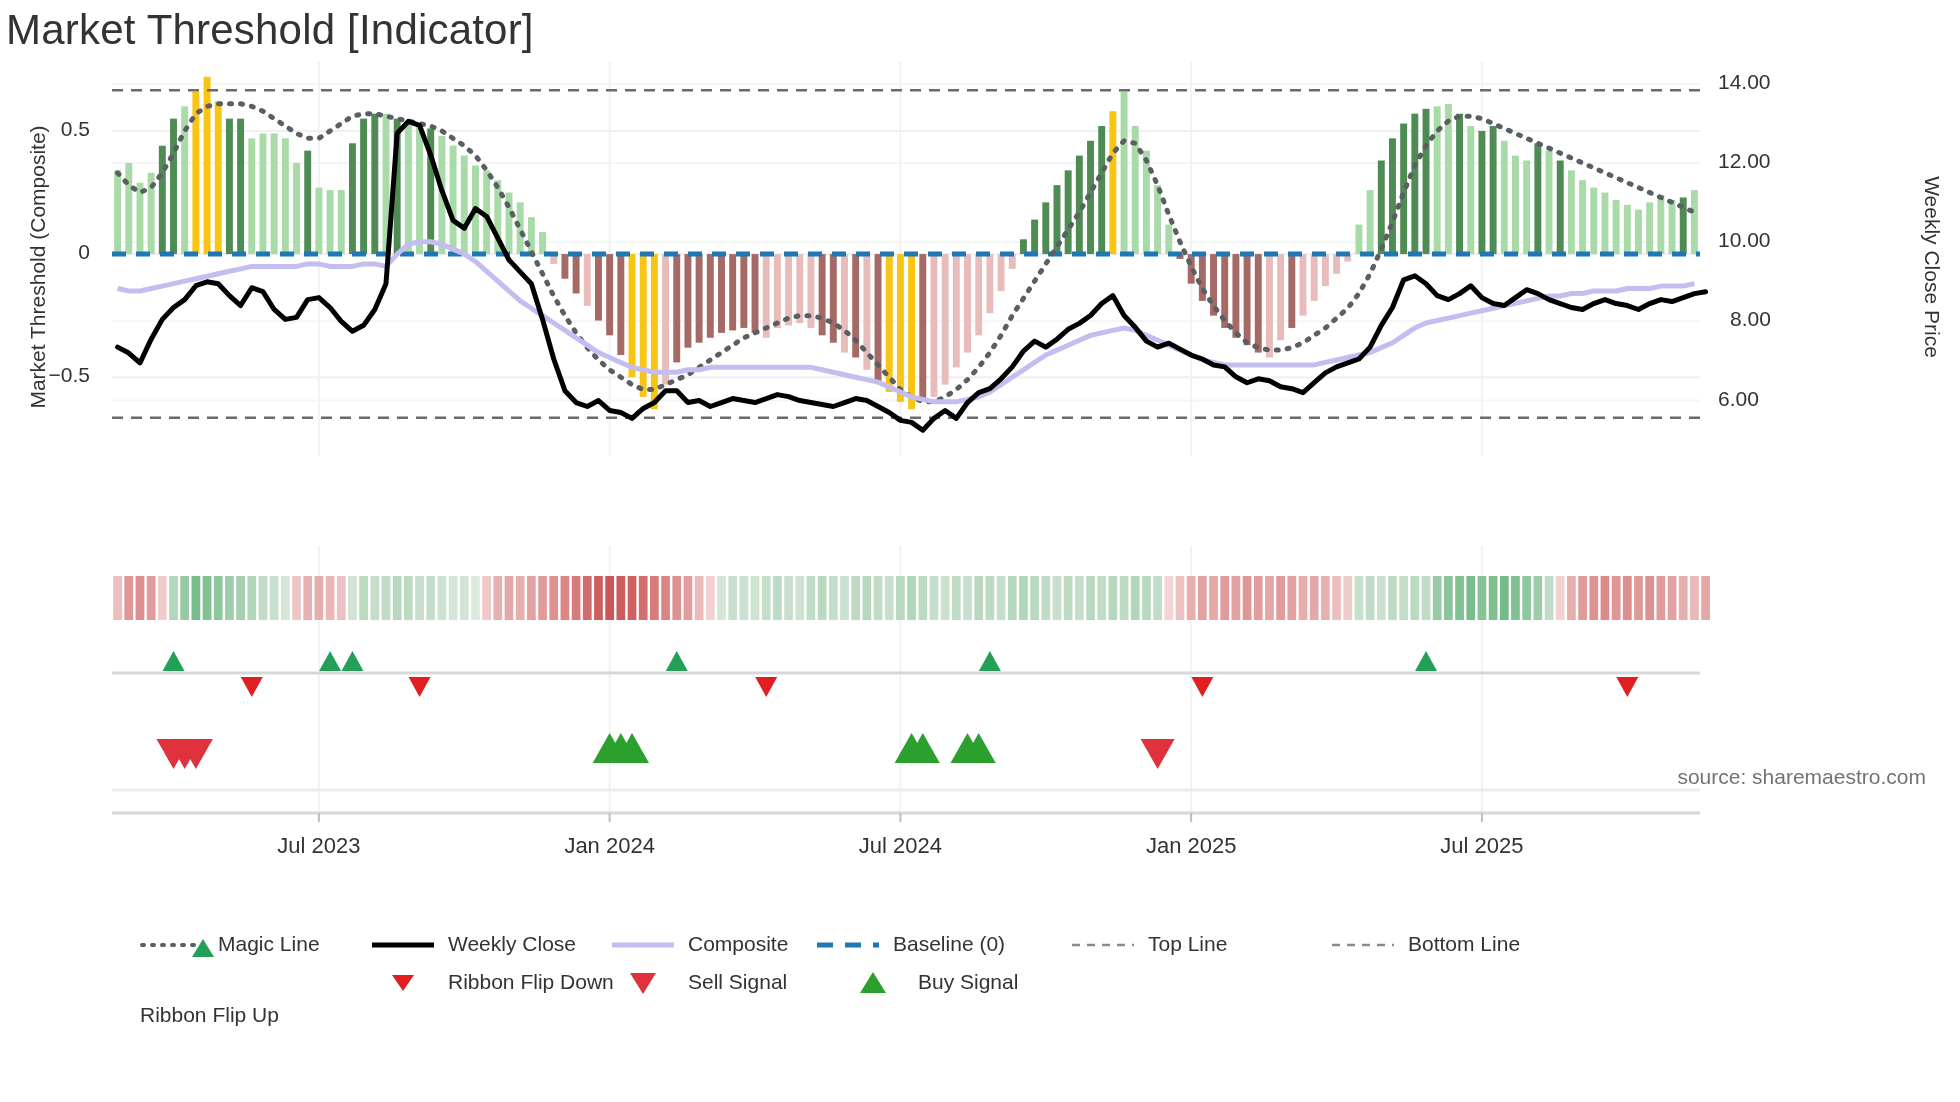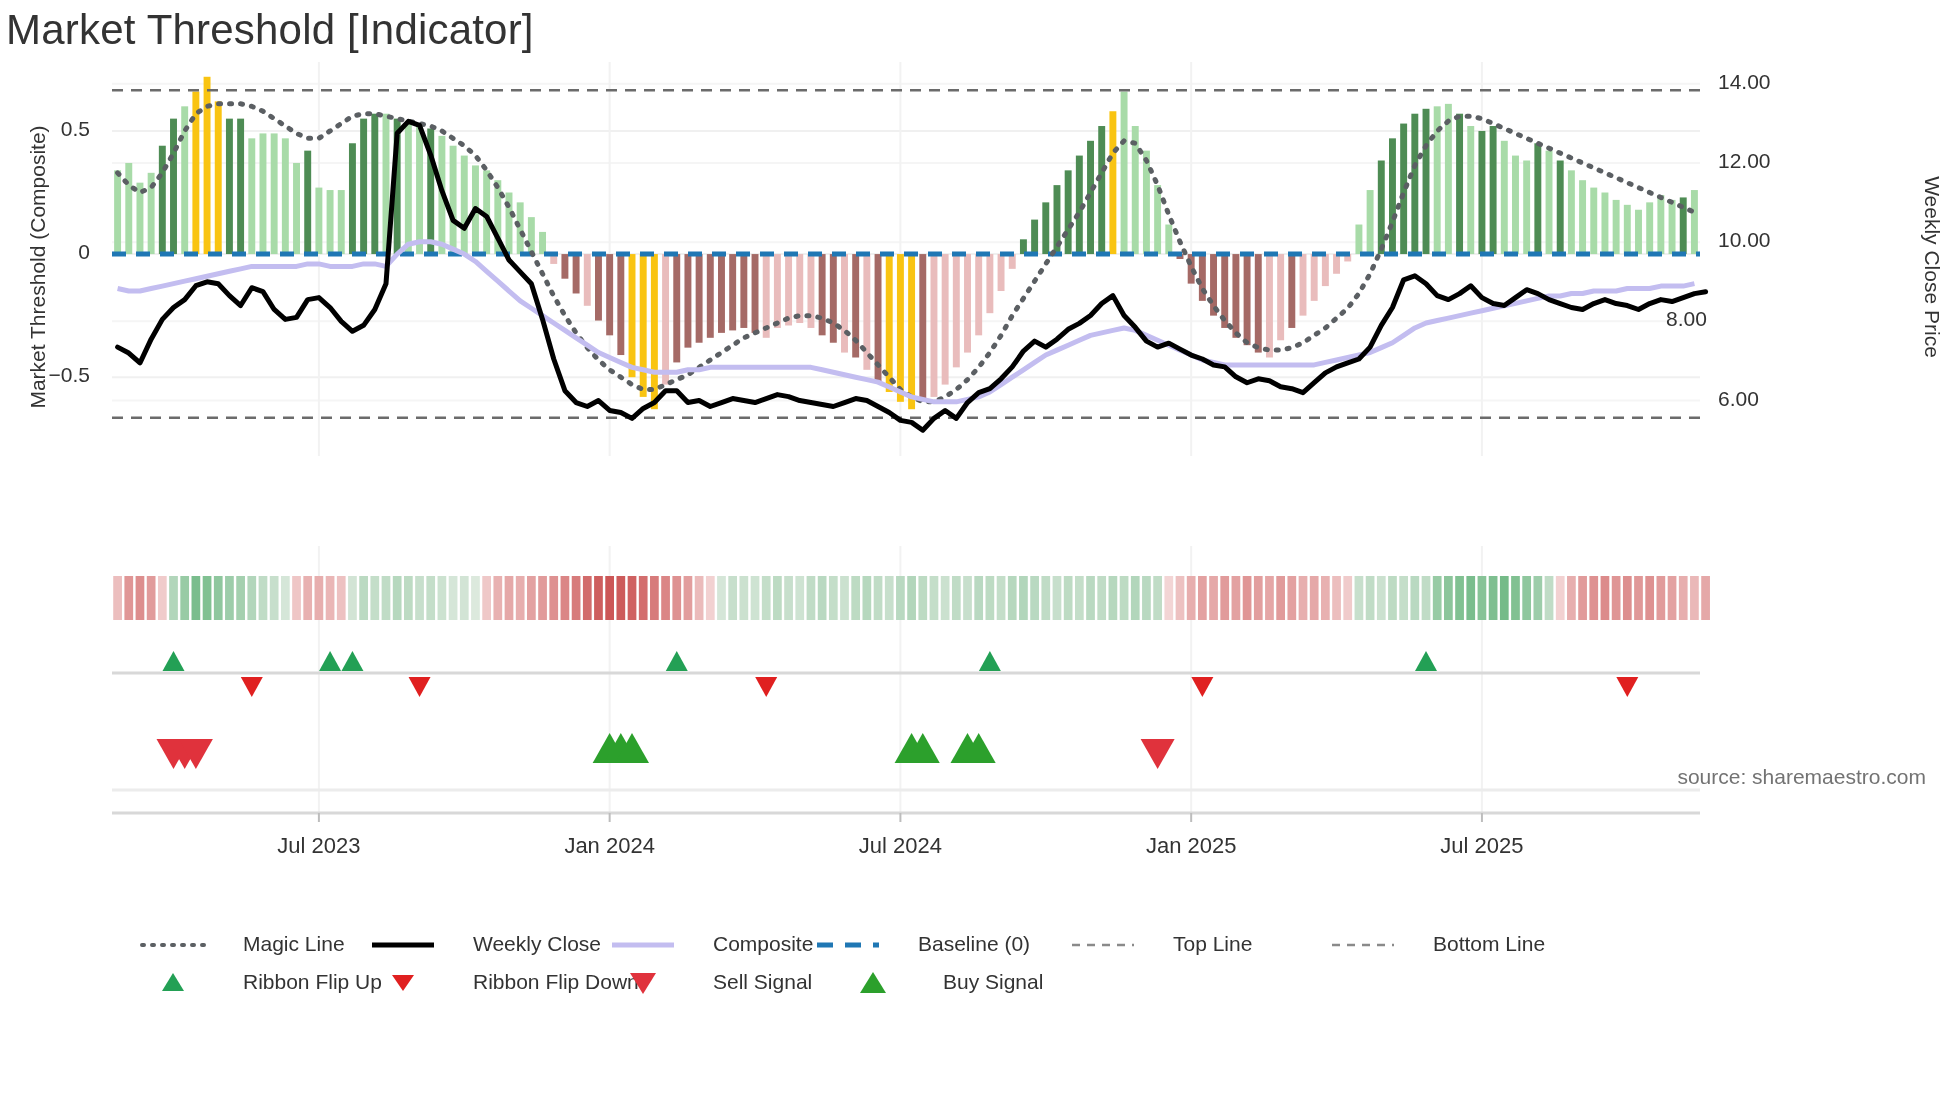--- a/index.html
+++ b/index.html
@@ -43,21 +43,21 @@
   .source{
     position:absolute;right:34px;top:765px;
     font-size:21px;color:#737373;
   }
 
   .legend{
     position:absolute;left:140px;top:925px;
     width:1760px;
   }
   .legrow{display:flex;align-items:center;height:38px;}
-  .legitem{display:flex;align-items:center;margin-right:0;gap:25px;}
+  .legitem{display:flex;align-items:center;margin-right:0;}
   .legkey{width:66px;height:22px;position:relative;margin-right:12px;flex:0 0 66px;}
   .legtxt{font-size:21px;color:#333;white-space:nowrap;}
 </style>
 </head>
 <body>
 
 <div id="root">
 
   <div class="title">Market Threshold [Indicator]</div>
 
@@ -410,21 +410,21 @@
 
   <div id="ytick-layer">
       <div class="ytick" style="left: 0px; top: 116.95px;">0.5</div>
       <div class="ytick" style="left: 0px; top: 240.075px;">0</div>
       <div class="ytick" style="left: 0px; top: 363.2px;">−0.5</div>
     </div>
   <div id="ytickr-layer">
       <div class="ytick-r" style="left: 1718px; top: 69.7789px;">14.00</div>
       <div class="ytick-r" style="left: 1718px; top: 148.975px;">12.00</div>
       <div class="ytick-r" style="left: 1718px; top: 228.171px;">10.00</div>
-      <div class="ytick-r" style="left: 1666px; top: 307.367px;">8.00</div>
+      <div class="ytick-r" style="left: 1730px; top: 307.367px;">8.00</div>
       <div class="ytick-r" style="left: 1718px; top: 386.563px;">6.00</div>
     </div>
   <div id="xtick-layer">
       <div class="xtick" style="left: 228.887px; top: 833px;">Jul 2023</div>
       <div class="xtick" style="left: 519.648px; top: 833px;">Jan 2024</div>
       <div class="xtick" style="left: 810.408px; top: 833px;">Jul 2024</div>
       <div class="xtick" style="left: 1101.17px; top: 833px;">Jan 2025</div>
       <div class="xtick" style="left: 1391.93px; top: 833px;">Jul 2025</div>
     </div>
 
@@ -475,21 +475,21 @@
         <div class="legitem" style="position: absolute; left: 1190px;">
           <span class="legkey">
             <svg width="66" height="24">
               <line x1="2" x2="64" y1="12" y2="12" stroke="#8a8a8a" stroke-width="2.5" stroke-dasharray="8 7"></line>
             </svg>
           </span>
           <span class="legtxt">Bottom Line</span>
         </div>
       </div>
     <div class="legrow" id="legend-row-2" style="position: relative;">
-        <div class="legitem" style="position: absolute; left: 0px;">
+        <div class="legitem" style="position: absolute; left: 0px; flex-direction: column;">
           <span class="legkey">
             <svg width="66" height="24">
               <polygon points="33,2 22,20 44,20" fill="#23a055"></polygon>
             </svg>
           </span>
           <span class="legtxt">Ribbon Flip Up</span>
         </div>
         <div class="legitem" style="position: absolute; left: 230px;">
           <span class="legkey">
             <svg width="66" height="24">

